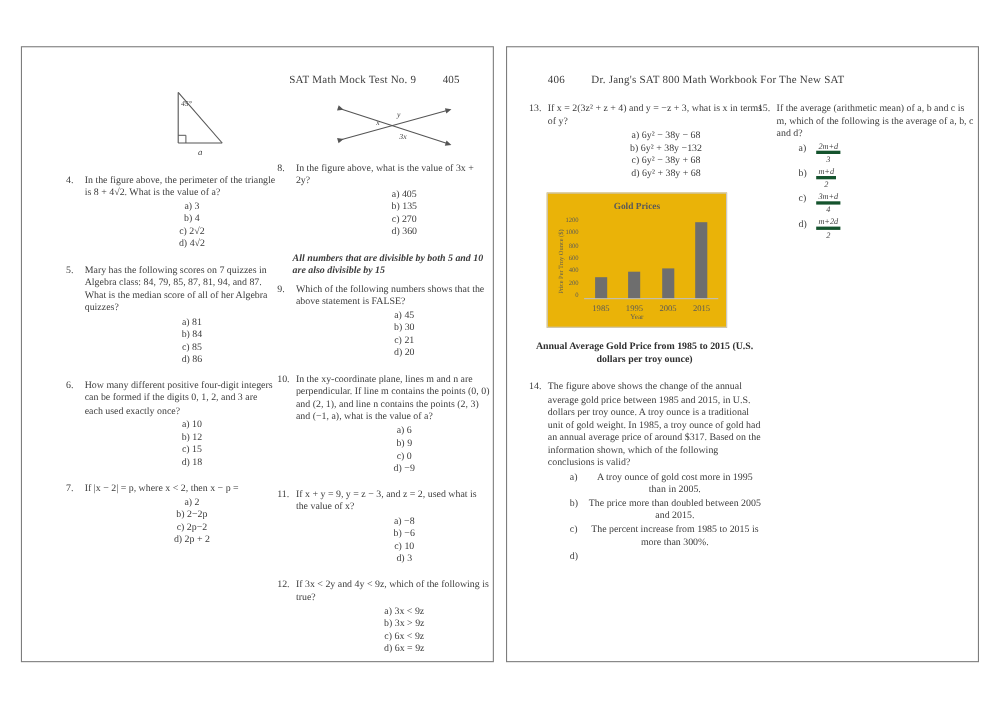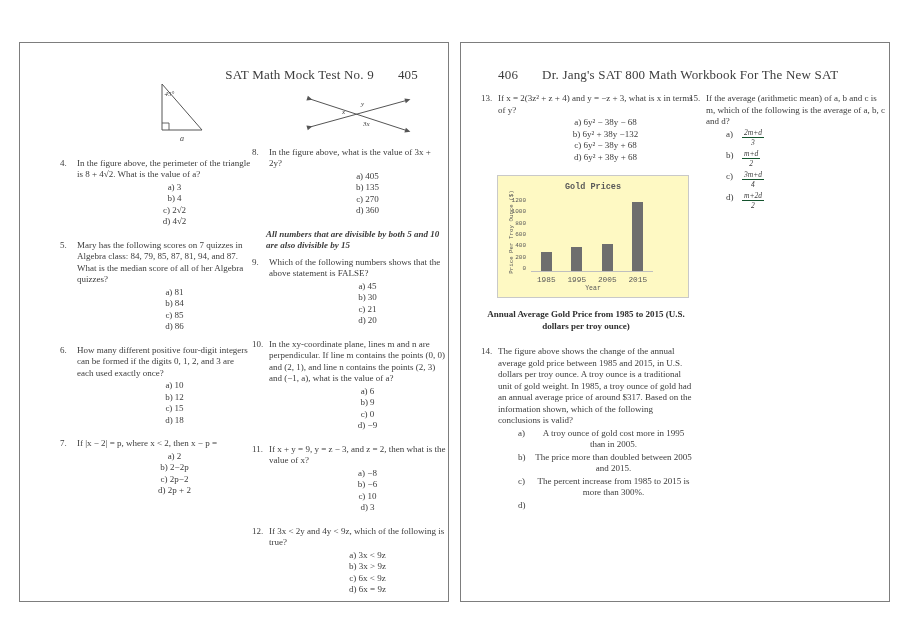--- a/index.html
+++ b/index.html
@@ -4,21 +4,21 @@
 <style>
   * { margin:0; padding:0; box-sizing:border-box; }
   html,body { width:910px; height:644px; background:#ffffff; overflow:hidden; }
   body { font-family:"Liberation Serif", serif; color:#3c3c3c; }
 
   .page { position:absolute; top:42px; width:430px; height:560px; background:#fff;
           border:1px solid #7d7d7d; overflow:hidden; }
   #left-page  { left:19px; }
   #right-page { left:460px; }
 
-  .hdr { position:absolute; top:24px; font-size:13px; letter-spacing:0.2px; white-space:nowrap; }
+  .hdr { position:absolute; top:24px; font-size:10px; letter-spacing:0.2px; white-space:nowrap; }
   #left-page .hdr { right:30px; }
   #right-page .hdr { left:37px; }
   .hdr .gap { display:inline-block; width:24px; }
 
   .col { position:absolute; font-size:9px; line-height:11.5px; }
   #lp-col1 { left:40px;  top:35px; width:192px; }
   #lp-col2 { left:232px; top:46px; width:194px; }
   #rp-col1 { left:20px;  top:50px; width:212px; }
   #rp-col2 { left:228px; top:50px; width:198px; }
 
@@ -30,23 +30,23 @@
   .lopt { position:relative; padding-left:16px; margin-bottom:1px; }
   .olab { position:absolute; left:0; top:0; }
 
   .stmt { font-weight:bold; font-style:italic; margin:2px 0 5px 14px; line-height:11.5px; }
 
   .fig-tri   { margin:2px 0 10px 66px; }
   .fig-lines { margin:2px 0 6px 50px; }
   svg text { font-family:"Liberation Serif", serif; font-style:italic; fill:#3c3c3c; }
 
   
-  .chartbox { position:relative; width:192px; height:123px; border:1px solid #c9c9c9;
-              background:#fef9c3; margin:4px 0 10px 16px;
-              font-family:Liberation Mono, monospace; color:#595959; }
+  .chartbox { position:relative; width:164px; height:123px; border:1px solid #c9c9c9;
+              background:#eab308; margin:4px 0 10px 16px;
+              font-family:Liberation Serif, serif; color:#595959; }
   .ctitle { position:absolute; top:6px; left:0; width:100%; text-align:center;
             font-size:8.5px; font-weight:bold; }
   .cylabel { position:absolute; left:-22px; top:56px; width:72px; text-align:center;
              transform:rotate(-90deg); font-size:5.8px; white-space:nowrap; }
   .cyticks { position:absolute; left:0; top:22px; height:74px; width:31px;
              display:flex; flex-direction:column; justify-content:space-between;
              align-items:flex-end; font-size:6px; padding-right:3px; }
   .cytick { height:6px; line-height:6px; }
   .cplot { position:absolute; left:33px; top:22px; width:122px; height:74px;
            border-bottom:1px solid #bfbfbf; display:flex; align-items:flex-end;
@@ -56,21 +56,21 @@
   .cxlabels { position:absolute; left:33px; top:99px; width:122px; display:flex;
               justify-content:space-around; font-size:7.8px; }
   .cxaxis { position:absolute; bottom:3px; left:0; width:100%; text-align:center; font-size:6.5px; }
 
   .cap { font-weight:bold; text-align:center; color:#2f2f2f; width:206px;
          margin:0 0 14px 2px; line-height:12px; }
 
   .fopt { margin-bottom:3px; position:relative; padding-left:16px; }
   .frac { display:inline-flex; flex-direction:column; align-items:center;
           font-size:7.5px; line-height:8px; vertical-align:middle; font-style:italic; }
-  .fnum { border-bottom:1px solid #14532d; padding:0 2px 0.5px 2px;font-style:italic; }
+  .fnum { border-bottom:3px solid #14532d; padding:0 2px 0.5px 2px;font-style:italic; }
   .fden { padding-top:0.5px; }
 </style>
 </head>
 <body>
 
 <div class="page" id="left-page">
   <div class="hdr">
     <span>SAT Math Mock Test No. 9</span><span class="gap"></span><span>405</span>
   </div>
 
@@ -177,21 +177,21 @@
       <div class="opts">
         <div class="opt">a) 6</div>
         <div class="opt">b) 9</div>
         <div class="opt">c) 0</div>
         <div class="opt">d) −9</div>
       </div>
     </div>
 
     <div class="q">
       <span class="qnum">11.</span>
-      <span class="qtext">If x + y = 9, y = z − 3, and z = 2, then what is the value of x?</span>
+      <span class="qtext">If x + y = 9, y = z − 3, and z = 2, used what is the value of x?</span>
       <div class="opts">
         <div class="opt">a) −8</div>
         <div class="opt">b) −6</div>
         <div class="opt">c) 10</div>
         <div class="opt">d) 3</div>
       </div>
     </div>
 
     <div class="q">
       <span class="qnum">12.</span>

